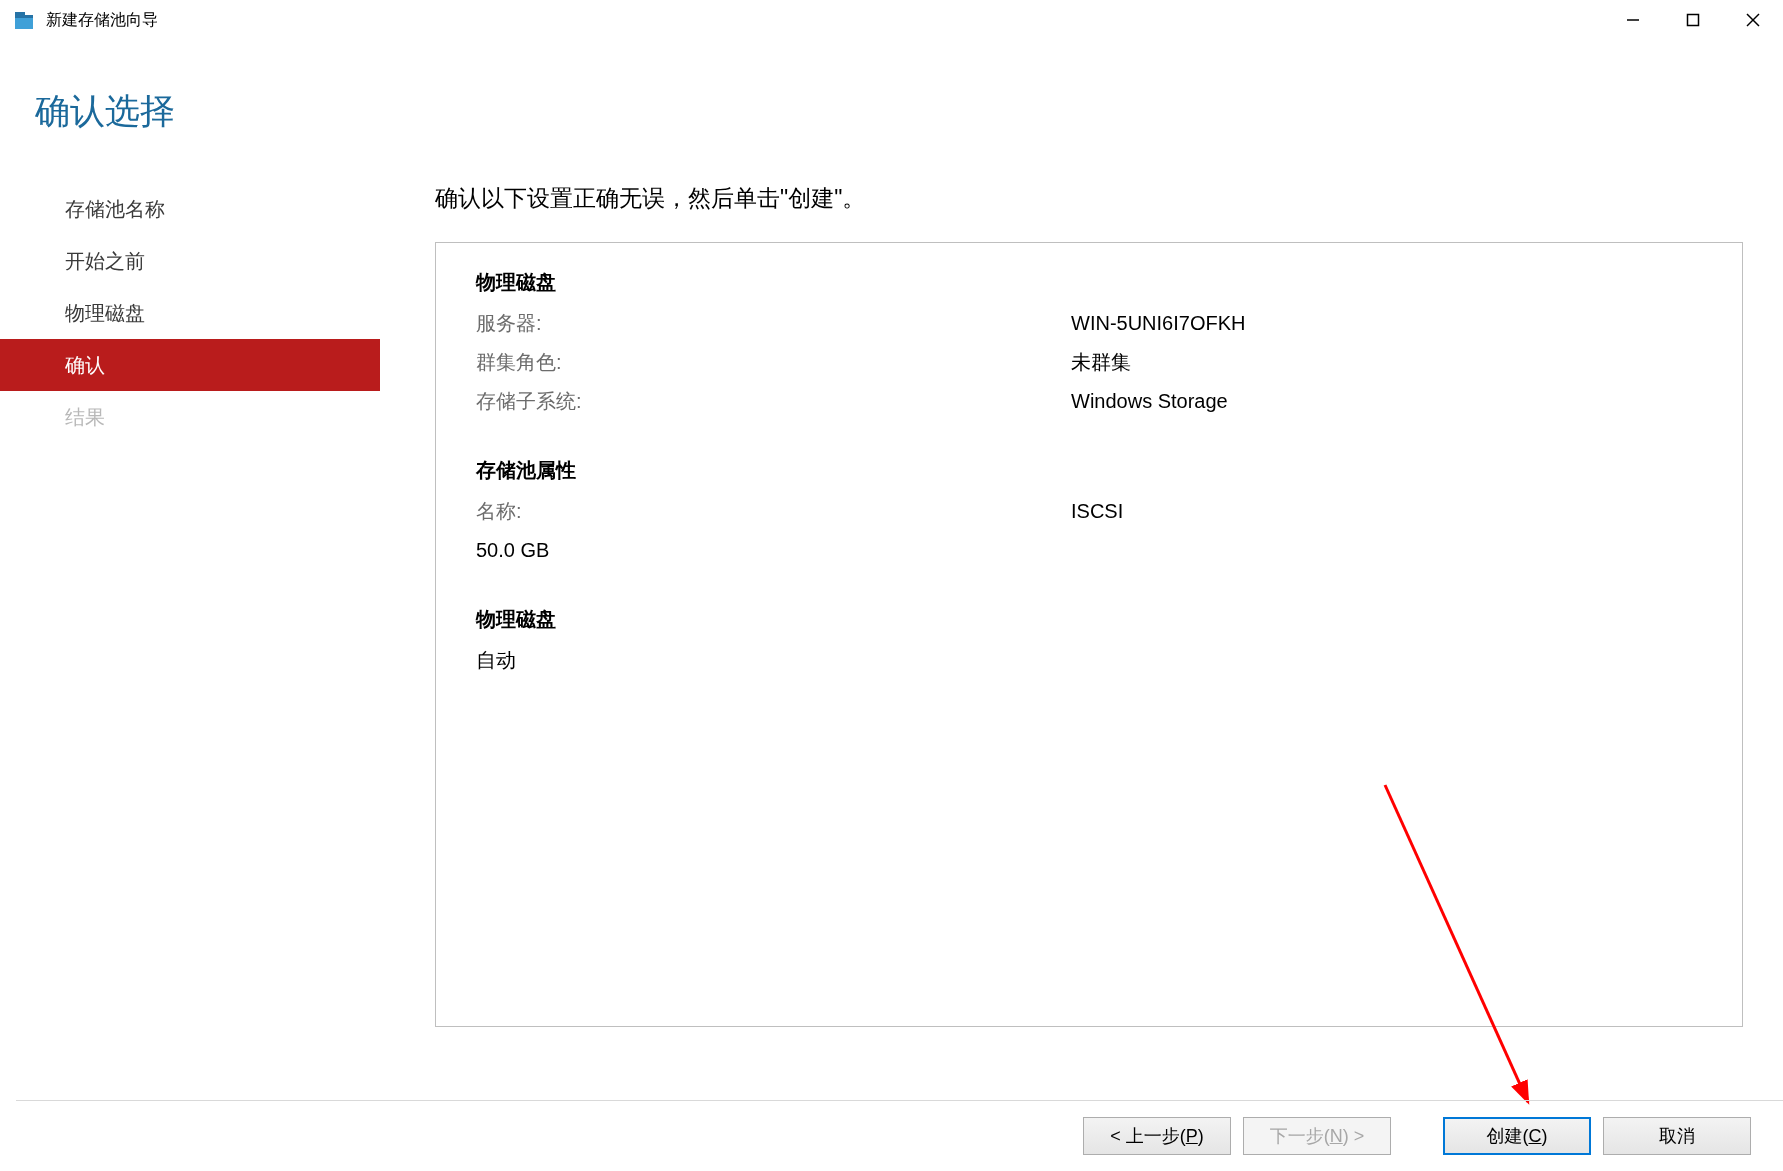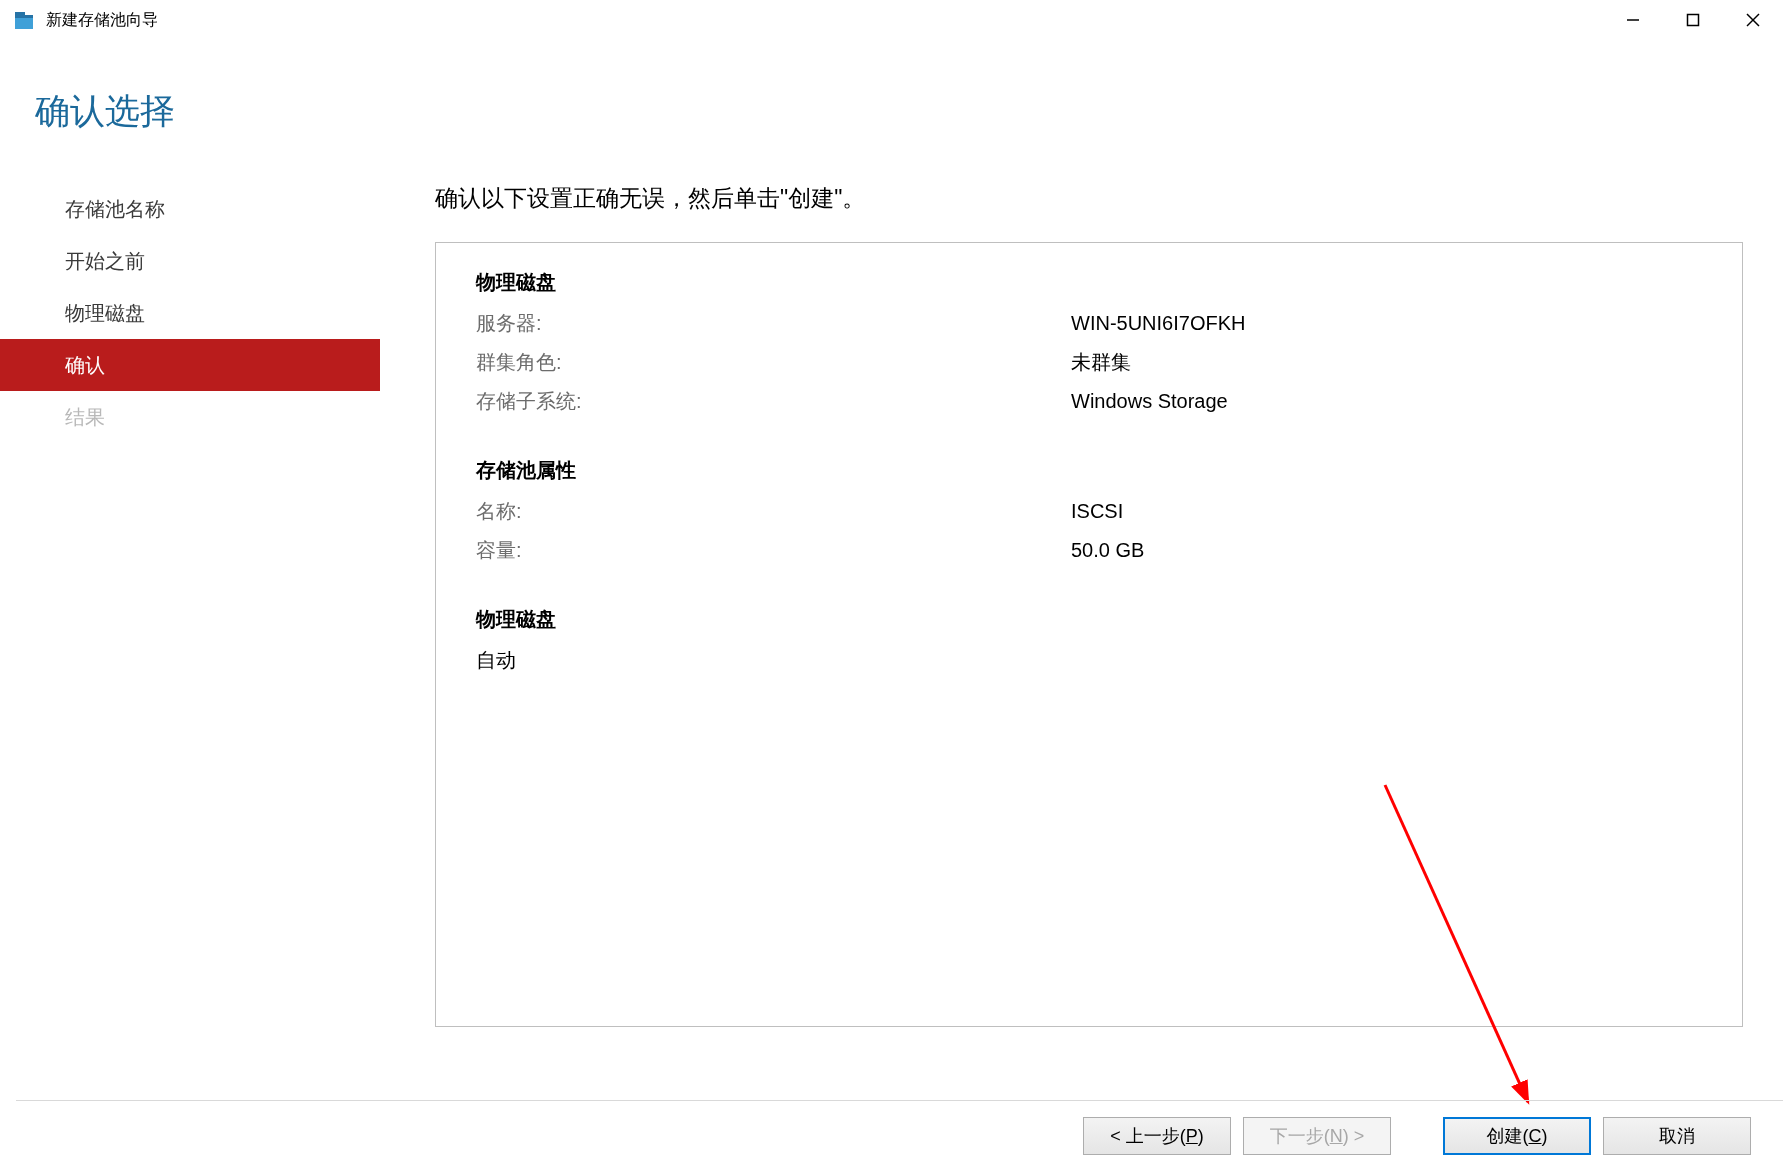--- a/index.html
+++ b/index.html
@@ -213,21 +213,20 @@
         <span class="label">存储子系统:</span>
         <span class="value">Windows Storage</span>
       </div>
 
       <div class="section-title">存储池属性</div>
       <div class="row">
         <span class="label">名称:</span>
         <span class="value">ISCSI</span>
       </div>
       <div class="row">
-        <span class="label">容量:</span>
         <span class="value">50.0 GB</span>
       </div>
 
       <div class="section-title">物理磁盘</div>
       <div class="row">
         <span class="value">自动</span>
       </div>
 
     </div>
   </div>

